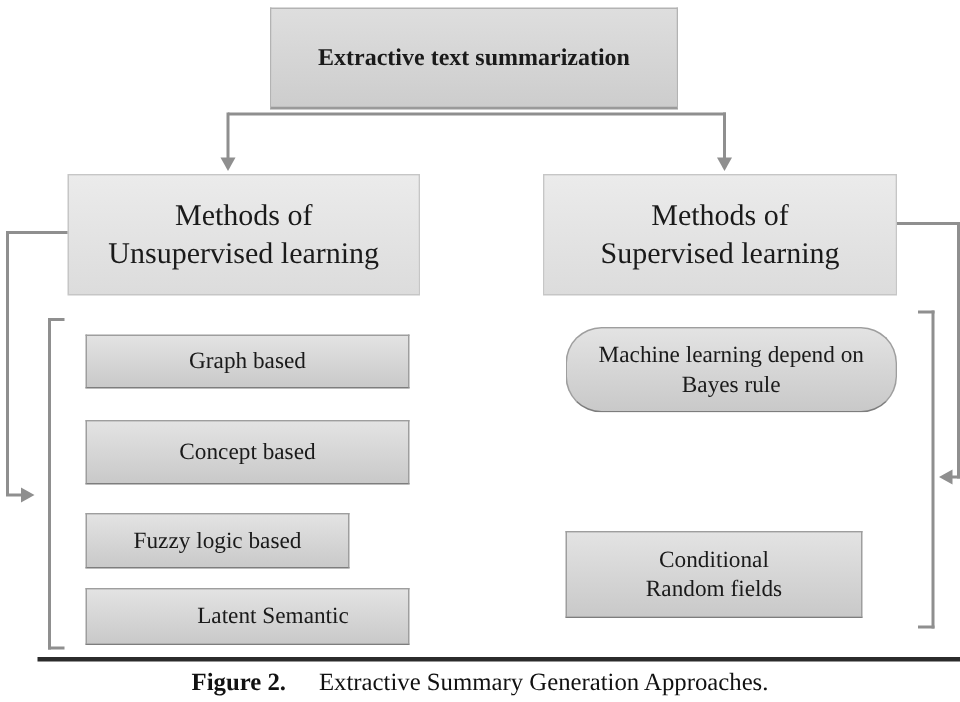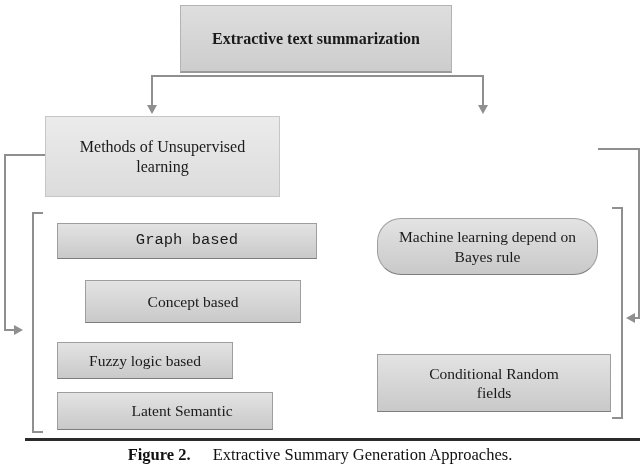--- a/index.html
+++ b/index.html
@@ -21,21 +21,21 @@
   .box-root{
     background:linear-gradient(180deg,#dedede 0%,#cdcdcd 100%);
     border:1px solid #b3b3b3;
     border-bottom:2px solid #9a9a9a;
     font-weight:bold;
     font-size:16px;
   }
   .box-branch{
     background:linear-gradient(180deg,#ebebeb 0%,#dcdcdc 100%);
     border:1px solid #c6c6c6;
-    font-size:16px;
+    font-size:20px;
     font-family:Liberation Serif, serif;
   }
   .box-child{
     background:linear-gradient(180deg,#e3e3e3 0%,#c9c9c9 100%);
     border:1px solid #9e9e9e;
     border-bottom-color:#7d7d7d;
     font-size:15.5px;
   }
   .line{position:absolute;background:#8f8f8f;}
   .arrow{position:absolute;width:0;height:0;}
@@ -59,41 +59,42 @@
 
   <div class="box box-root" style="left:180px;top:5px;width:272px;height:68px;">Extractive text summarization</div>
 
   <div class="line" style="left:152px;top:75px;width:332px;height:2px;"></div>
   <div class="line" style="left:151px;top:75px;width:2px;height:31px;"></div>
   <div class="arrow arrow-down" style="left:147px;top:105px;"></div>
   <div class="line" style="left:482px;top:75px;width:2px;height:31px;"></div>
   <div class="arrow arrow-down" style="left:478px;top:105px;"></div>
 
   <div class="box box-branch" style="left:45px;top:116px;width:235px;height:81px;padding:0 20px;">Methods of Unsupervised learning</div>
+  <div class="box box-branch" style="left:362px;top:116px;width:236px;height:81px;padding:0 25px;">Methods of Supervised learning</div>
 
   <div class="line" style="left:4px;top:154px;width:41px;height:2px;"></div>
   <div class="line" style="left:4px;top:154px;width:2px;height:176px;"></div>
   <div class="line" style="left:4px;top:329px;width:11px;height:2px;"></div>
   <div class="arrow arrow-right" style="left:14px;top:325px;"></div>
 
   <div class="bracket bracket-left" style="left:32px;top:212px;width:11px;height:221px;"></div>
 
   <div class="line" style="left:598px;top:148px;width:42px;height:2px;"></div>
   <div class="line" style="left:638px;top:148px;width:2px;height:171px;"></div>
   <div class="line" style="left:634px;top:317px;width:6px;height:2px;"></div>
   <div class="arrow arrow-left" style="left:626px;top:313px;"></div>
 
   <div class="bracket bracket-right" style="left:612px;top:207px;width:11px;height:212px;"></div>
 
-  <div class="box box-child" style="left:57px;top:223px;width:260px;height:36px;font-family:Liberation Mono, monospace;">Graph based</div>
-  <div class="box box-child" style="left:57px;top:280px;width:216px;height:43px;margin-left:28px;">Concept based</div>
+  <div class="box box-child" style="left:57px;top:223px;width:216px;height:36px;">Graph based</div>
+  <div class="box box-child" style="left:57px;top:280px;width:216px;height:43px;">Concept based</div>
   <div class="box box-child" style="left:57px;top:342px;width:176px;height:37px;">Fuzzy logic based</div>
   <div class="box box-child" style="left:57px;top:392px;width:216px;height:38px;padding-left:34px;">Latent Semantic</div>
 
   <div class="box box-child" style="left:377px;top:218px;width:221px;height:57px;padding:0 18px;border-radius:24px;">Machine learning depend on Bayes rule</div>
-  <div class="box box-child" style="left:377px;top:354px;width:234px;height:58px;padding:0 35px;">Conditional Random fields</div>
+  <div class="box box-child" style="left:377px;top:354px;width:198px;height:58px;padding:0 35px;">Conditional Random fields</div>
 
   <div class="caption-rule" style="left:25px;top:438px;width:615px;"></div>
   <div class="caption">
     <b>Figure 2.</b><span>Extractive Summary Generation Approaches.</span>
   </div>
 
 </div>
 
 </body></html>

